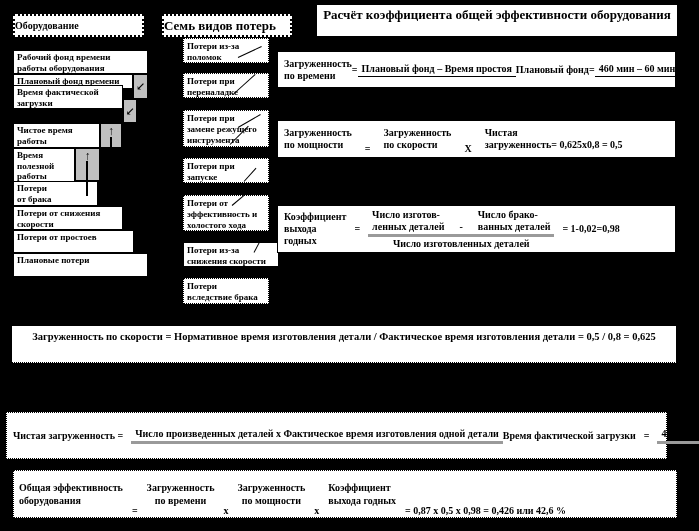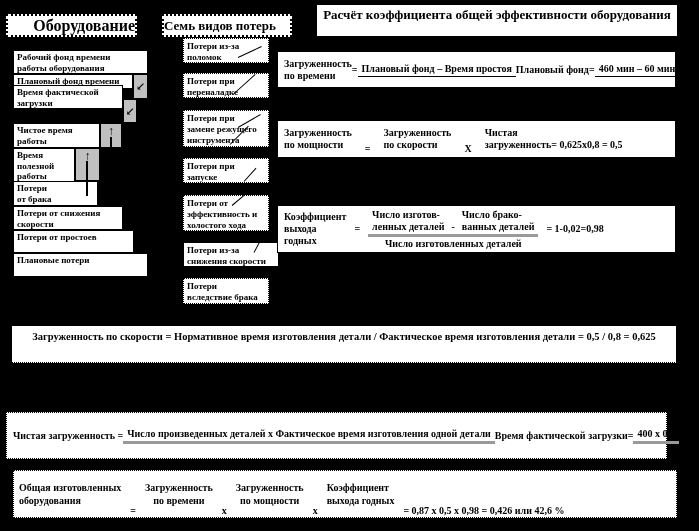--- a/index.html
+++ b/index.html
@@ -4,22 +4,22 @@
 <style>
   html,body{margin:0;padding:0}
   body{
     width:699px;height:531px;position:relative;background:#000;
     font-family:"Liberation Serif","DejaVu Serif",serif;font-weight:bold;color:#000;
     overflow:hidden;
   }
   .abs{position:absolute;box-sizing:border-box}
   .whitebox{background:#fff}
   
-  .eq-head{left:6px;top:14px;width:131px;height:23px;border:2px dotted #000;
-    font-size:16px;text-align:right;line-height:19px}
+  .eq-head{left:13px;top:14px;width:131px;height:23px;border:2px dotted #000;
+    font-size:10px;text-align:left;line-height:19px}
   .loss-head{left:162px;top:14px;width:130px;height:23px;border:2px dotted #000;
     font-size:13px;text-align:left;line-height:19px}
   .calc-head{left:315px;top:3px;width:364px;height:35px;border:2px solid #000;
     font-size:13px;text-align:center;line-height:15px;padding-top:2px}
   
   .bar{left:13px;background:#fff;border:1px solid #000;font-size:9px;line-height:10.5px;
     padding:1px 1px 0 3px;overflow:hidden}
   .b1{top:50px;width:135px;height:24px}
   .b2{top:74px;width:120px;height:15px}
   .b3{top:85px;width:110px;height:24px}
@@ -61,28 +61,28 @@
   .f3{top:205px;height:48px;gap:8px}
   .stack{display:flex;flex-direction:column}
   .stack .ln{display:block;white-space:nowrap}
   .op{white-space:nowrap}
   .op-low{align-self:flex-end}
   .frac{display:flex;align-items:center;text-align:center}
   .frac .num{border-bottom:1.5px solid #000;padding:0 4px 1px;white-space:nowrap}
   .frac .den{padding-top:1px;white-space:nowrap}
   .gfrac .num{border-bottom:3px solid #9a9a9a}
   .f3frac{display:flex;flex-direction:column;align-items:center}
-  .f3top{display:flex;align-items:flex-end;gap:7px;border-bottom:3px solid #9a9a9a;padding:0 4px 1px}
+  .f3top{display:flex;align-items:flex-end;gap:15px;border-bottom:3px solid #9a9a9a;padding:0 4px 1px}
   .f3den{padding-top:1px;white-space:nowrap}
   
   .band{left:11px;top:325px;width:666px;height:38px;background:#fff;border:1px solid #000;
     border-bottom:1px dotted #000;text-align:center;font-size:10.5px;line-height:15px;padding-top:3px}
   
   .net{left:6px;top:412px;width:661px;height:47px;background:#fff;border:1px dotted #000;
-    display:flex;align-items:center;font-size:10px;padding:0 6px;line-height:12px}
+    display:flex;align-items:center;font-size:10px;padding:0 6px;gap:8px;line-height:12px}
   .net .bigfrac{flex:1}
   
   .oee{left:13px;top:470px;width:664px;height:48px;background:#fff;border:1px dotted #000;
     display:flex;align-items:center;font-size:10px;gap:9px;padding:0 5px;line-height:13px}
   .nowrap{white-space:nowrap}
 </style>
 </head>
 <body>
 
 <div class="abs whitebox eq-head">Оборудование</div>
@@ -255,21 +255,21 @@
   <span class="op">=</span>
   <div class="frac gfrac">
     <span class="num">400 х 0,8</span>
     <span class="den">400</span>
   </div>
   <span class="op nowrap">= 0,8</span>
 </div>
 
 <div class="abs oee">
   <div class="stack">
-    <span class="ln">Общая изготовленных</span>
+    <span class="ln">Общая эффективность</span>
     <span class="ln">оборудования</span>
   </div>
   <span class="op op-low">=</span>
   <div class="stack">
     <span class="ln">Загруженность</span>
     <span class="ln" style="text-align:center">по времени</span>
   </div>
   <span class="op op-low">х</span>
   <div class="stack">
     <span class="ln">Загруженность</span>

